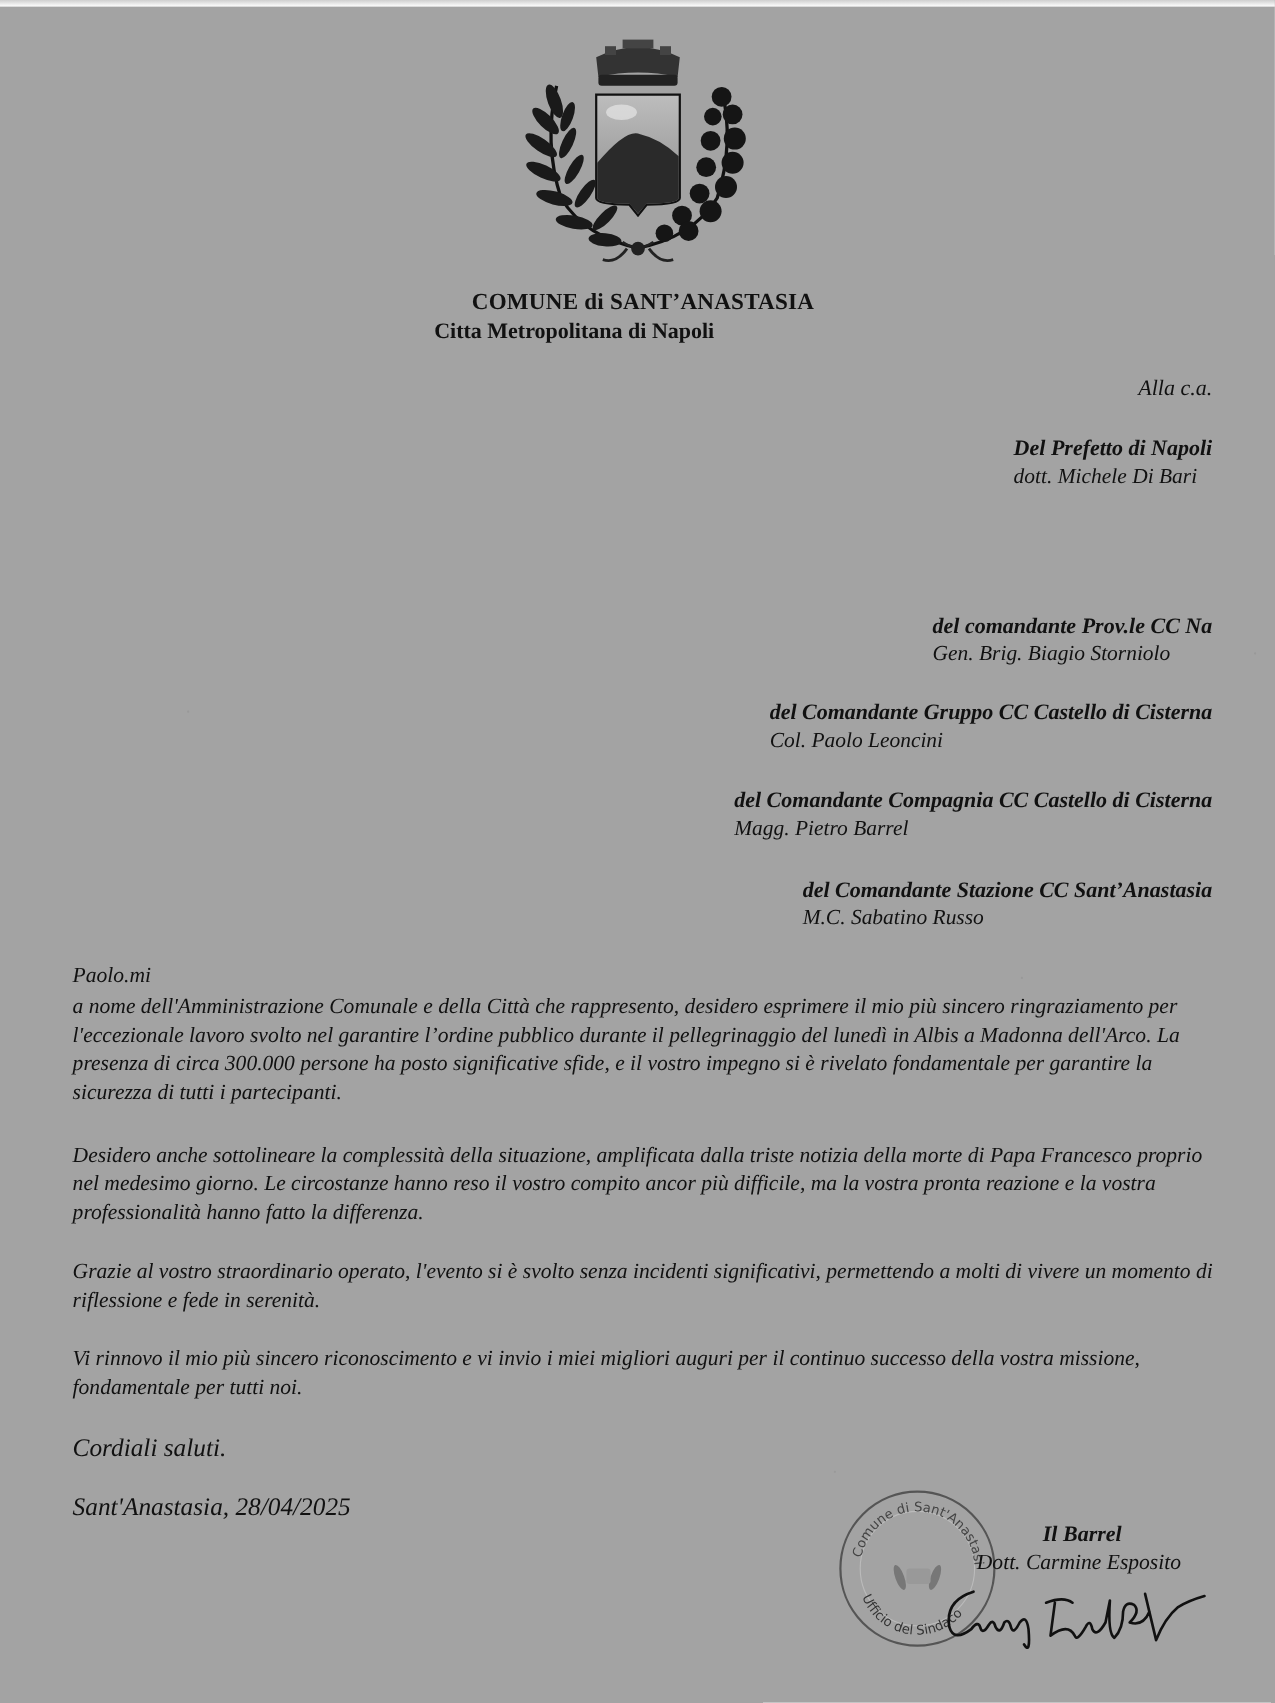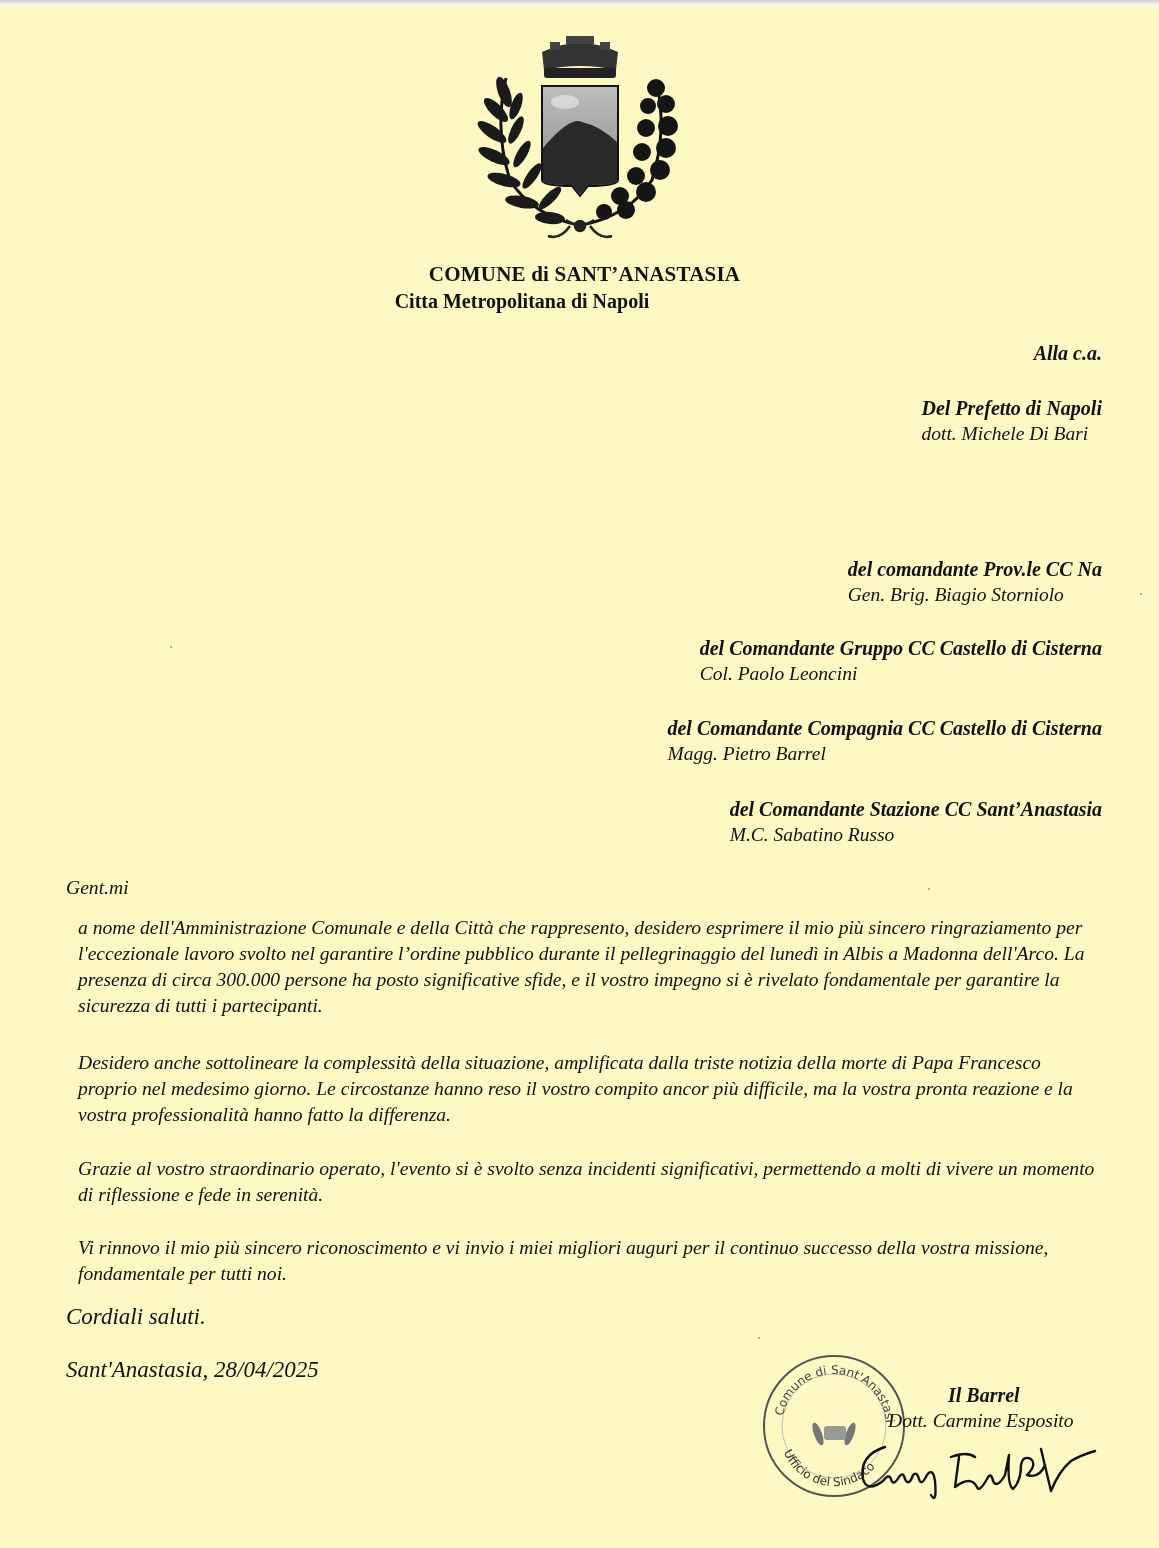--- a/index.html
+++ b/index.html
@@ -1,35 +1,35 @@
 <!DOCTYPE html>
 <html><head>
   <meta charset="utf-8">
   <style>
     html, body { margin: 0; padding: 0; background: #ffffff; }
     body {
       width: 1159px; height: 1548px; position: relative; overflow: hidden;
       font-family: "Liberation Serif", "DejaVu Serif", serif; color: #111;
       background: #fdfdfd;
     }
-    .page { position: absolute; inset: 0; background: #fef9c3; }
+    .page { position: absolute; inset: 0; background: #a3a3a3; }
     .top-edge { position:absolute; left:0; top:0; width:100%; height:6px; background: linear-gradient(#cfcfcf, #fefefe); }
 
     .emblem { position:absolute; left:470px; top:30px; width:220px; height:230px; }
     .header { position:absolute; left:0; width:100%; text-align:center; font-weight:bold; }
     .header .t1 { position:absolute; top:262px; left:0; width:1169px; font-size:21px; letter-spacing:0.2px; }
     .header .t2 { position:absolute; top:290px; left:0; width:1044px; font-size:20px; }
 
     .addr { position:absolute; right:57px; text-align:left; font-style:italic; }
     .addr .b { font-weight:bold; font-size:20px; line-height:25px; }
     .addr .n { font-size:19.5px; line-height:25px; }
-    .alla { position:absolute; right:57px; top:342px; font-weight:bold; font-style:italic; font-size:20px; }
+    .alla { position:absolute; right:57px; top:342px; font-weight:normal; font-style:italic; font-size:20px; }
 
     .body-text { position:absolute; left:66px; width:1050px; font-style:italic; font-size:19.6px; line-height:26px; }
-    .body-text p { margin:12px; }
+    .body-text p { margin:0; }
     .salutation { position:absolute; left:66px; top:877px; font-style:italic; font-size:19.6px; }
     .closing { position:absolute; left:66px; font-style:italic; font-size:23px; }
 
     .sign-title { position:absolute; left:948px; top:1384px; font-weight:bold; font-style:italic; font-size:20px; }
     .sign-name { position:absolute; left:888px; top:1410px; font-style:italic; font-size:19.6px; }
     .stamp { position:absolute; left:760px; top:1352px; width:148px; height:148px; }
     .signature { position:absolute; left:855px; top:1435px; width:250px; height:80px; }
     .speck { position:absolute; width:2px; height:2px; background:#999; border-radius:50%; }
   </style>
 </head>
@@ -124,21 +124,21 @@
   </div>
   <div class="addr" style="top:716px">
     <div class="b">del Comandante Compagnia CC Castello di Cisterna</div>
     <div class="n">Magg. Pietro Barrel</div>
   </div>
   <div class="addr" style="top:797px">
     <div class="b">del Comandante Stazione CC Sant’Anastasia</div>
     <div class="n">M.C. Sabatino Russo</div>
   </div>
 
-  <div class="salutation">Gent.mi</div>
+  <div class="salutation">Paolo.mi</div>
 
   <div class="body-text" style="top:903px">
     <p>a nome dell'Amministrazione Comunale e della Città che rappresento, desidero esprimere il mio più sincero ringraziamento per l'eccezionale lavoro svolto nel garantire l’ordine pubblico durante il pellegrinaggio del lunedì in Albis a Madonna dell'Arco. La presenza di circa 300.000 persone ha posto significative sfide, e il vostro impegno si è rivelato fondamentale per garantire la sicurezza di tutti i partecipanti.</p>
   </div>
   <div class="body-text" style="top:1038px">
     <p>Desidero anche sottolineare la complessità della situazione, amplificata dalla triste notizia della morte di Papa Francesco proprio nel medesimo giorno. Le circostanze hanno reso il vostro compito ancor più difficile, ma la vostra pronta reazione e la vostra professionalità hanno fatto la differenza.</p>
   </div>
   <div class="body-text" style="top:1144px">
     <p>Grazie al vostro straordinario operato, l'evento si è svolto senza incidenti significativi, permettendo a molti di vivere un momento di riflessione e fede in serenità.</p>
   </div>

